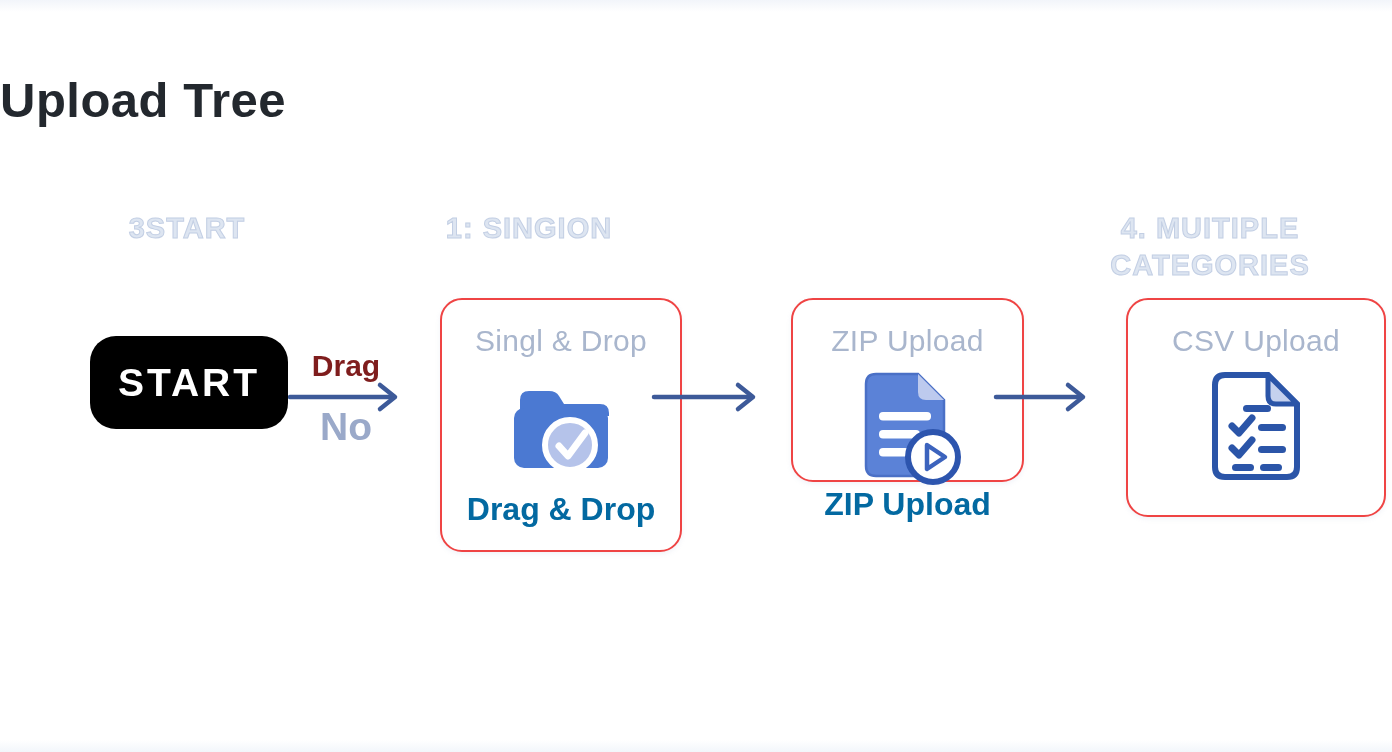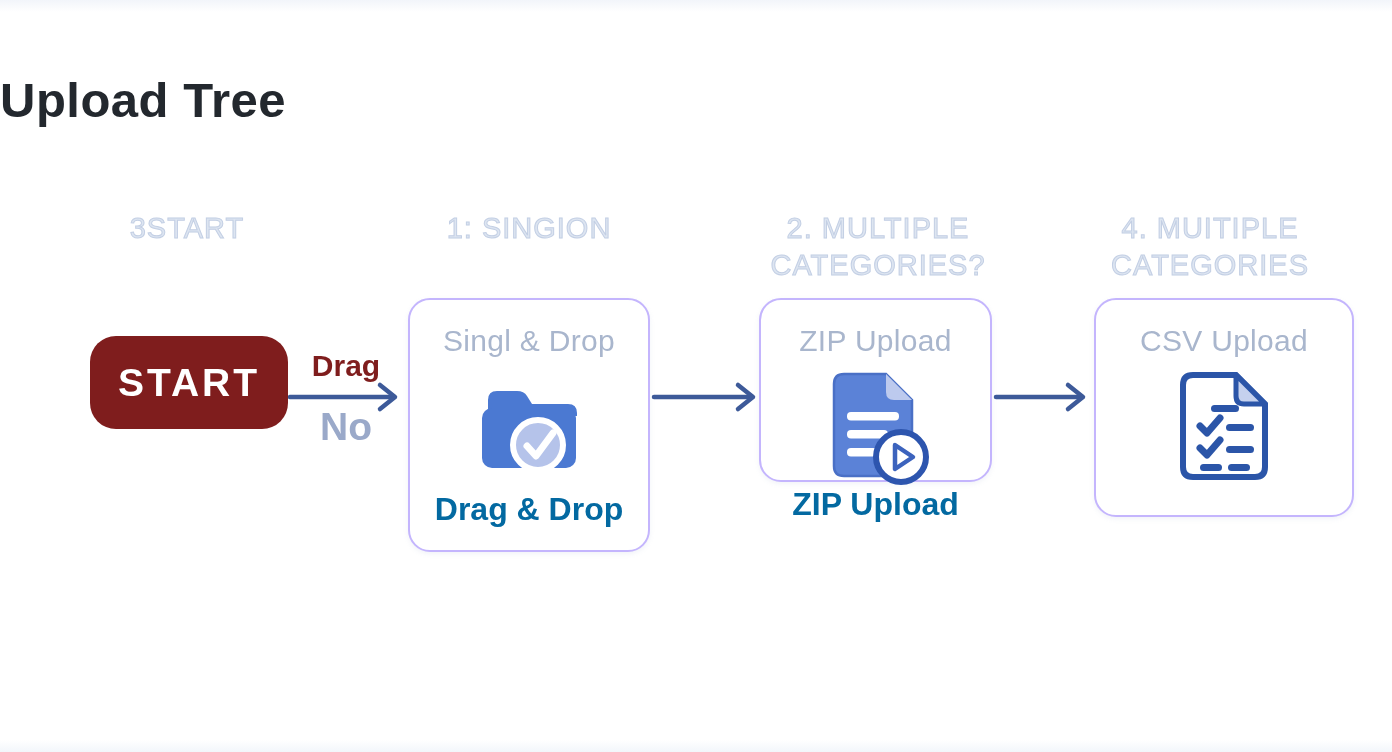--- a/index.html
+++ b/index.html
@@ -24,34 +24,34 @@
     position: absolute; top: 72px; left: 0; right: 0;
     text-align: left;
     font-size: 49px; font-weight: 700; color: #23282e;
     letter-spacing: 0.5px;
   }
 
   .ghost-header {
     position: absolute; top: 210px;
     width: 330px;
     text-align: center;
-    font-size: 29px; font-weight: 400; line-height: 37px;
+    font-size: 29px; font-weight: 700; line-height: 37px;
     letter-spacing: 1px;
     color: #dde5f1;
     -webkit-text-stroke: 1px #c3cfe4;
   }
   .ghost-1 { left: 22px; }
   .ghost-2 { left: 364px; }
   .ghost-3 { left: 713px; }
   .ghost-4 { left: 1045px; }
 
   .start-node {
     position: absolute; left: 90px; top: 336px;
     width: 198px; height: 93px;
-    background: #7f1d1d;
+    background: #000000;
     border-radius: 26px;
     display: flex; align-items: center; justify-content: center;
     font-size: 39px; font-weight: 700; letter-spacing: 3px;
     color: #ffffff;
     cursor: default;
   }
 
   .edge-label-top {
     position: absolute; left: 296px; top: 349px; width: 100px;
     text-align: center; font-size: 30px; font-weight: 600; color: #7f1d1d;
@@ -62,24 +62,24 @@
   }
 
   .arrow { position: absolute; }
   .arrow-1 { left: 288px; top: 381px; }
   .arrow-2 { left: 650px; top: 381px; }
   .arrow-3 { left: 992px; top: 381px; }
 
   .flow-box {
     position: absolute; top: 298px;
     background: #ffffff;
-    border: 2px solid #c4b5fd;
+    border: 2px solid #ef4444;
     border-radius: 22px;
     box-shadow: 0 2px 5px rgba(140,160,195,0.12);
-    display: flex; flex-direction: column; align-items: center;
+    display: flex; flex-direction: column; align-items: center; margin-left: 32px;
   }
   .box-1 { left: 408px;  width: 242px; height: 254px; }
   .box-2 { left: 759px;  width: 233px; height: 184px; }
   .box-3 { left: 1094px; width: 260px; height: 219px; }
 
   .box-subtitle {
     margin-top: 24px;
     font-size: 30px; font-weight: 500; color: #a9b6cd;
     letter-spacing: 0.3px;
   }
@@ -97,24 +97,20 @@
   <div class="edge-strip-bottom"></div>
 
   <h1 class="page-title">Upload Tree</h1>
 
   <div class="ghost-header ghost-1">
     <div>3START</div>
     <div></div>
   </div>
   <div class="ghost-header ghost-2">
     <div>1: SINGION</div>
-  </div>
-  <div class="ghost-header ghost-3">
-    <div>2. MULTIPLE</div>
-    <div>CATEGORIES?</div>
   </div>
   <div class="ghost-header ghost-4">
     <div>4. MUITIPLE</div>
     <div>CATEGORIES</div>
   </div>
 
   <div class="start-node">START</div>
 
   <div class="edge-label-top">Drag</div>
   <div class="edge-label-bottom">No</div>

